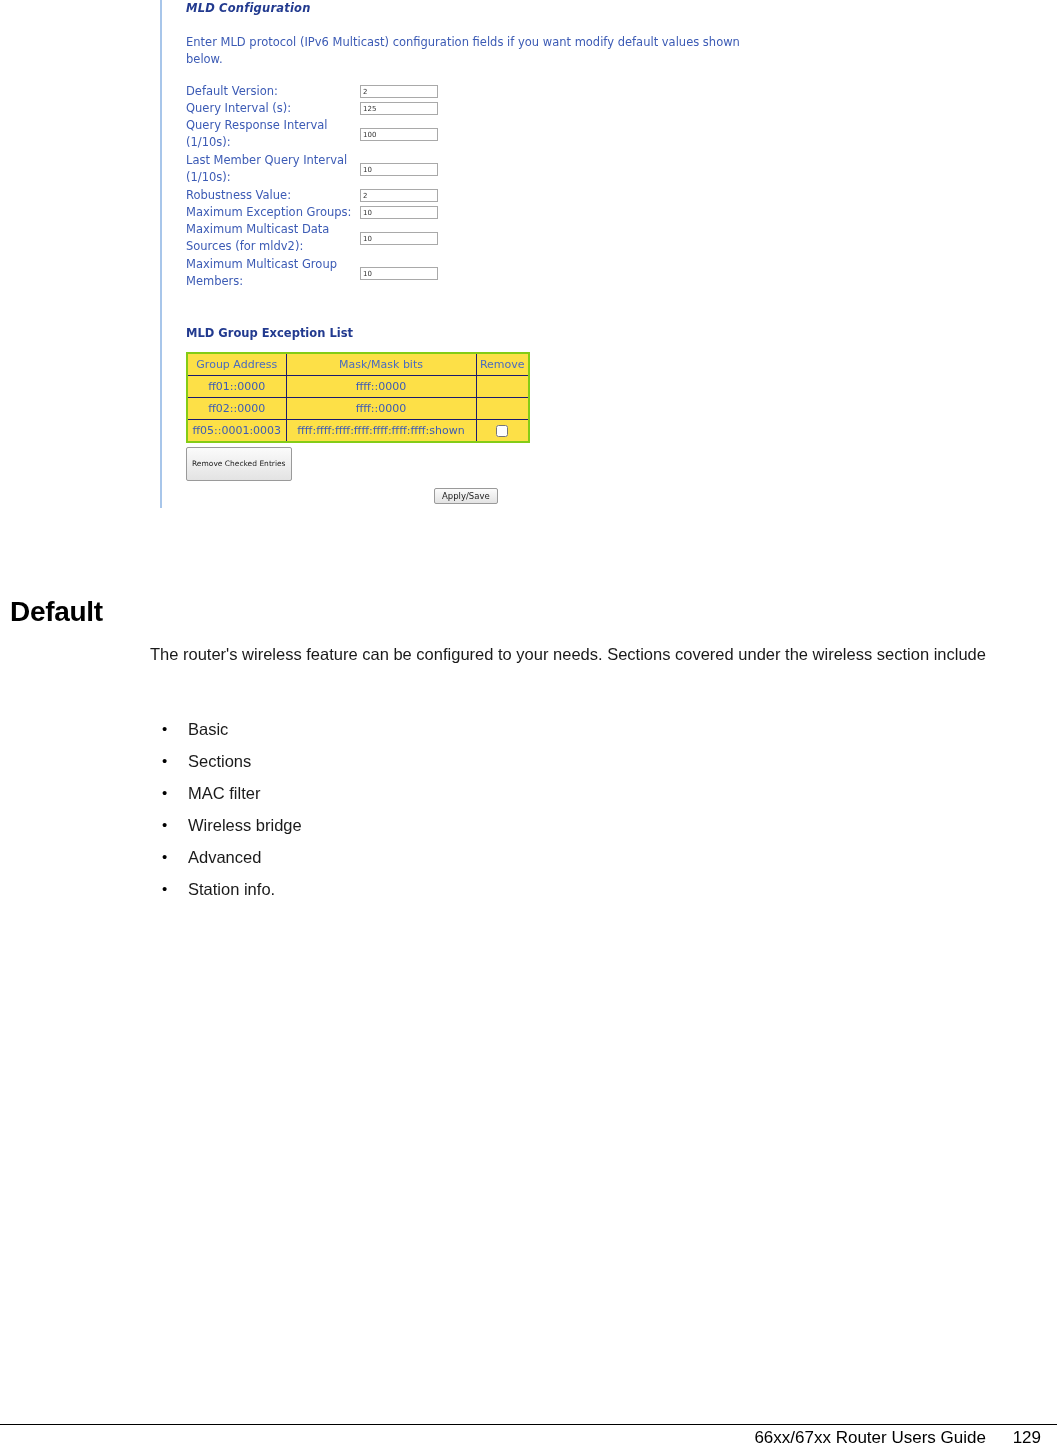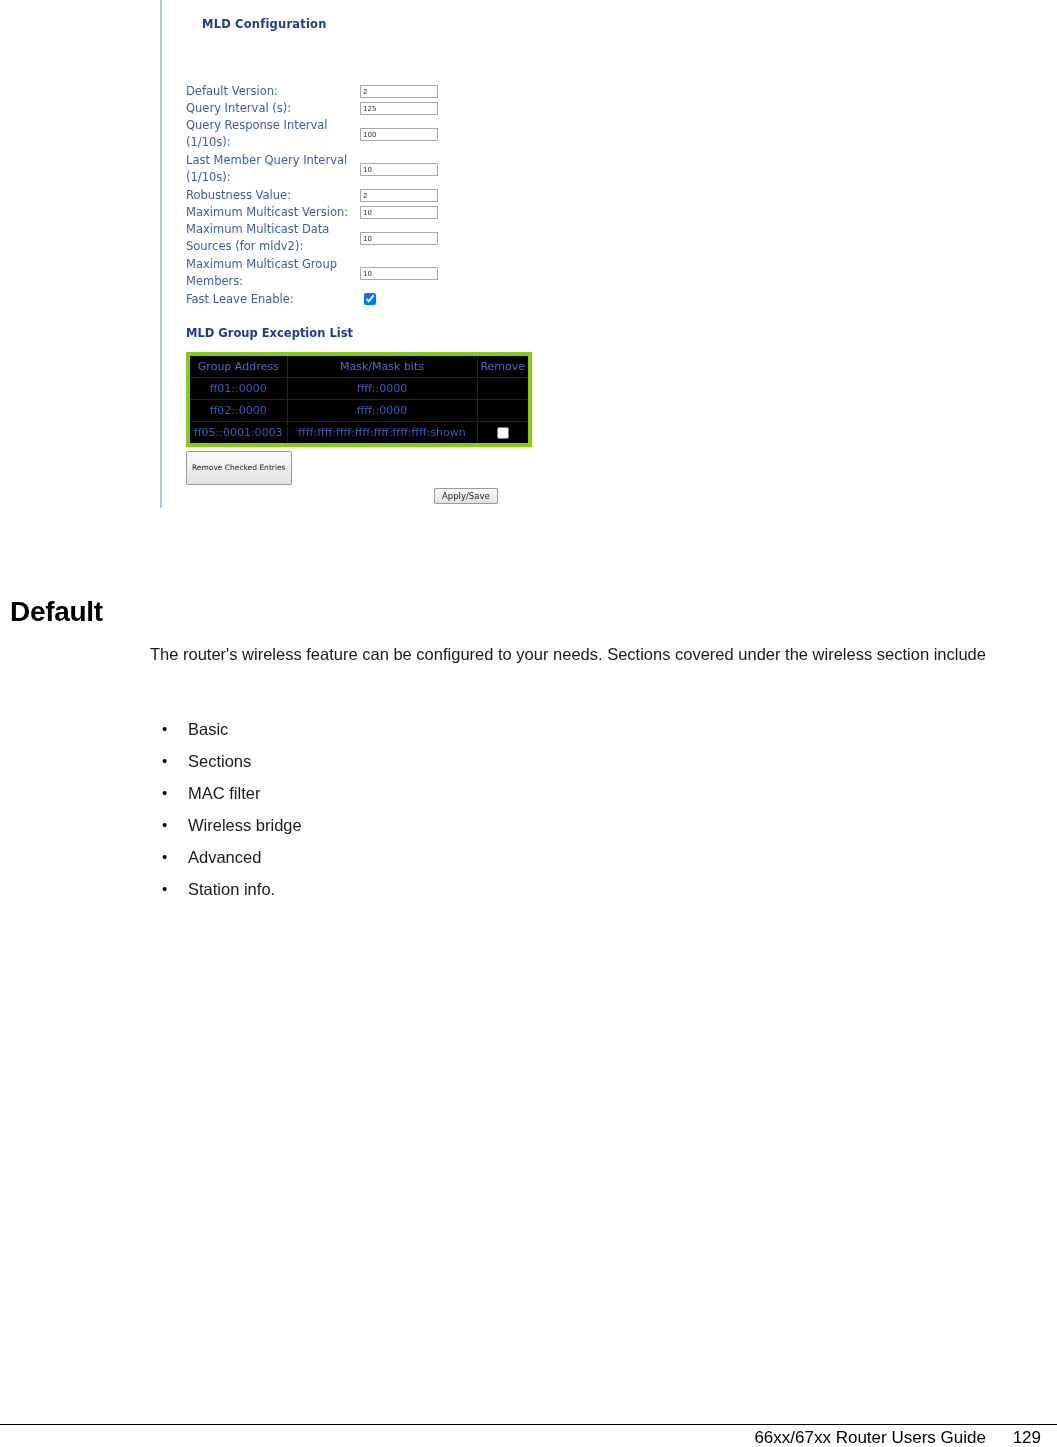--- a/index.html
+++ b/index.html
@@ -37,22 +37,23 @@
     top: 0px;
     width: 560px;
   }
   .cfg-title {
     font-family: "DejaVu Sans", sans-serif;
     font-size: 11.5px;
     font-weight: bold;
     color: #223a8f;
     letter-spacing: .2px;
     line-height: 14px;
-    margin: 16px;
+    margin: 0;
     padding-top: 1px;
+    font-style: italic;
   }
   .cfg-desc {
     font-family: "DejaVu Sans", sans-serif;
     font-size: 11.5px;
     color: #3c5bb5;
     line-height: 16.5px;
     margin: 0;
     width: 555px;
     padding-top: 19px;
   }
@@ -117,22 +118,22 @@
     font-size: 11.5px;
     font-weight: bold;
     color: #223a8f;
     line-height: 14px;
     margin: 0 0 12px 0;
   }
   table.exc {
     border-collapse: collapse;
     table-layout: fixed;
     width: 344px;
-    border: 4px solid #84cc16;
-    background: #000000;
+    border: 2px solid #84cc16;
+    background: #fde047;
   }
   table.exc td, table.exc th {
     border: 1px solid #1a1a6e;
     font-family: "DejaVu Sans", sans-serif;
     font-size: 11px;
     font-weight: normal;
     color: #3c5bb5;
     text-align: center;
     height: 21px;
     padding: 0 2px;
@@ -251,20 +252,21 @@
 <body>
 
 <div id="screenshot-region">
 
   <div id="blue-rail"></div>
 
   <div id="router-panel">
 
     <div class="cfg-title">MLD Configuration</div>
 
+    <div class="cfg-desc">Enter MLD protocol (IPv6 Multicast) configuration fields if you want modify default values shown below.</div>
 
     <div class="cfg-form">
 
       <div class="frow">
         <span class="flabel">Default Version:</span>
         <input class="ftext r1" type="text" value="2" style="">
       </div>
 
       <div class="frow">
         <span class="flabel">Query Interval (s):</span>
@@ -280,38 +282,34 @@
         <span class="flabel">Last Member Query Interval (1/10s):</span>
         <input class="ftext mid" type="text" value="10" style="">
       </div>
 
       <div class="frow">
         <span class="flabel">Robustness Value:</span>
         <input class="ftext r1" type="text" value="2" style="">
       </div>
 
       <div class="frow">
-        <span class="flabel">Maximum Multicast Version:</span>
+        <span class="flabel">Maximum Exception Groups:</span>
         <input class="ftext r1" type="text" value="10" style="">
       </div>
 
       <div class="frow tall">
         <span class="flabel">Maximum Multicast Data Sources (for mldv2):</span>
         <input class="ftext mid" type="text" value="10" style="">
       </div>
 
       <div class="frow tall">
         <span class="flabel">Maximum Multicast Group Members:</span>
         <input class="ftext mid" type="text" value="10" style="">
       </div>
 
-      <div class="frow">
-        <span class="flabel">Fast Leave Enable:</span>
-        <input class="fcheck" type="checkbox" checked="" style="">
-      </div>
 
     </div>
 
     <div class="exc-wrap">
 
       <div class="exc-title">MLD Group Exception List</div>
 
       <table class="exc">
         <colgroup>
           <col class="col-addr">

